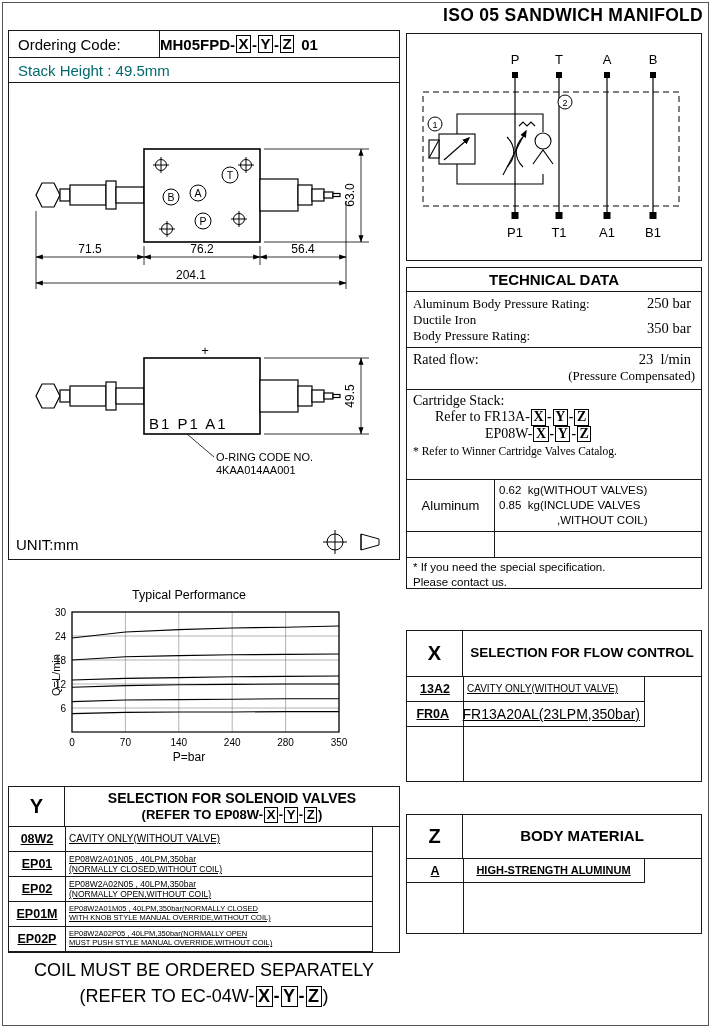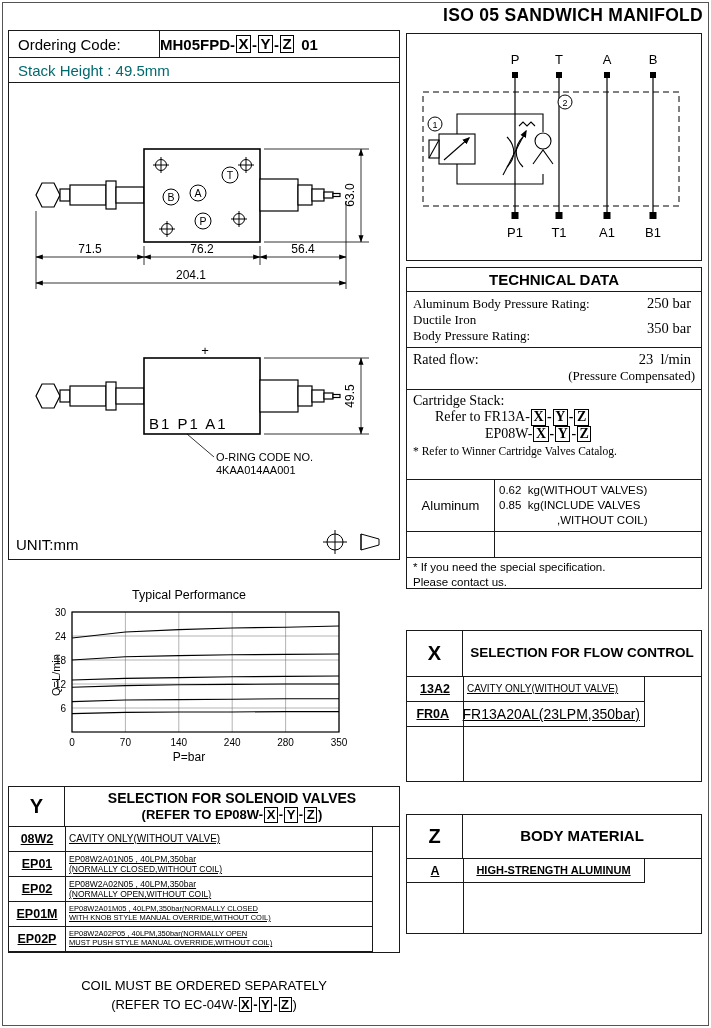--- a/index.html
+++ b/index.html
@@ -45,21 +45,21 @@
   
   .sel-header { display:flex; border-bottom:1.5px solid #1a1a1a; }
   .sel-key { width:56px; border-right:1.5px solid #1a1a1a; display:flex; align-items:center; justify-content:center; font-weight:bold; font-size:20px; }
   .sel-title { flex:1; display:flex; flex-direction:column; align-items:center; justify-content:center; font-weight:bold; font-size:13.5px; text-align:center; line-height:1.25; }
   .sel-body { position:relative; flex:1; }
   .sel-vline { position:absolute; left:56px; top:0; bottom:0; width:0; border-left:1.5px solid #1a1a1a; }
   .sel-row { display:flex; border-bottom:1.2px solid #1a1a1a;text-decoration:underline; }
   .sel-code { width:56px; display:flex; align-items:center; justify-content:center; font-weight:bold; font-size:12.5px; }
   .sel-desc { border-right:1.2px solid #1a1a1a; display:flex; flex-direction:column; justify-content:center; padding:1px 4px; line-height:1.18; }
 
-  .footer-note { position:absolute; left:8px; top:977px; width:392px; text-align:center; font-size:13px; line-height:1.45; }
+  .footer-note { position:absolute; left:8px; top:957px; width:392px; text-align:center; font-size:18px; line-height:1.45; }
 </style>
 </head>
 <body>
 
 <div class="page"></div>
 
 <div class="page-title">ISO 05 SANDWICH MANIFOLD</div>
 
 <div class="panel ordering-box">
   <div class="ordering-label">Ordering Code:</div>

